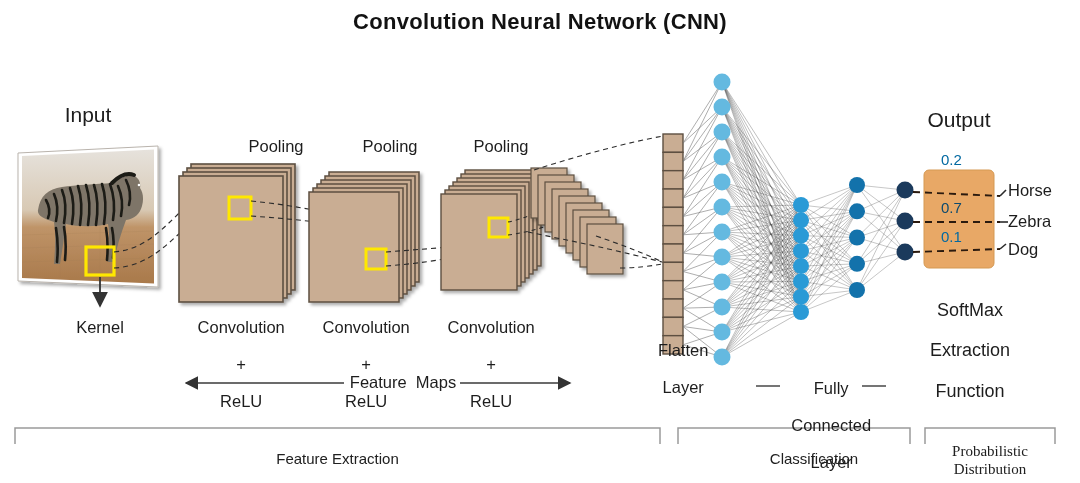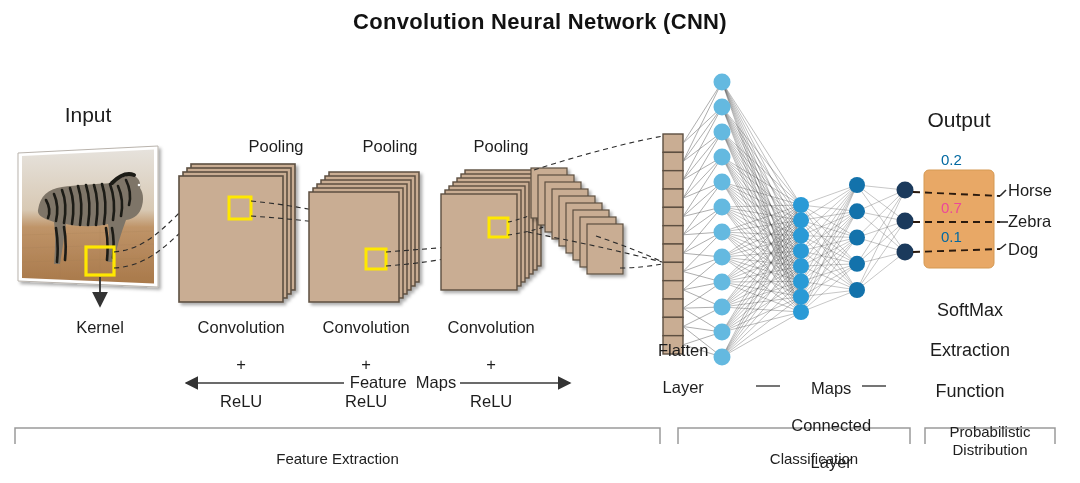--- a/index.html
+++ b/index.html
@@ -458,36 +458,36 @@
   </div>
 
   <div class="lbl c" style="left:344px;top:373px;width:118px;">Feature  Maps</div>
 
   <div class="lbl c" style="left:630px;top:323px;width:88px;">
     <span>Flatten</span><br>
     <span>Layer</span>
   </div>
 
   <div class="lbl c" style="left:763px;top:361px;width:118px;">
-    <span>Maps</span><br>
+    <span>Fully</span><br>
     <span>Connected</span><br>
     <span>Layer</span>
   </div>
 
   <div class="lbl sm c" style="left:908px;top:280px;width:104px;">
     <span>SoftMax</span><br>
     <span>Extraction</span><br>
     <span>Function</span>
   </div>
 
   <div class="lbl" style="left:941px;top:152px;font-size:15px;color:#0369a1;">0.2</div>
-  <div class="lbl" style="left:941px;top:200px;font-size:15px;color:#ec4899;">0.7</div>
+  <div class="lbl" style="left:941px;top:200px;font-size:15px;color:#0c4a6e;">0.7</div>
   <div class="lbl" style="left:941px;top:229px;font-size:15px;color:#0369a1;">0.1</div>
 
   <div class="lbl" style="left:1008px;top:181px;">Horse</div>
   <div class="lbl" style="left:1008px;top:212px;">Zebra</div>
   <div class="lbl" style="left:1008px;top:240px;">Dog</div>
 
   <div class="lbl brk c" style="left:15px;top:451px;width:645px;">Feature Extraction</div>
   <div class="lbl brk c" style="left:698px;top:451px;width:232px;">Classification</div>
-  <div class="lbl brk c" style="left:925px;top:423px;width:130px;line-height:1.18;">Probabilistic<br>Distribution</div>
+  <div class="lbl brk c" style="left:925px;top:443px;width:130px;line-height:1.18;font-family:Liberation Serif, serif;">Probabilistic<br>Distribution</div>
 
 </div>
 
 </body></html>

